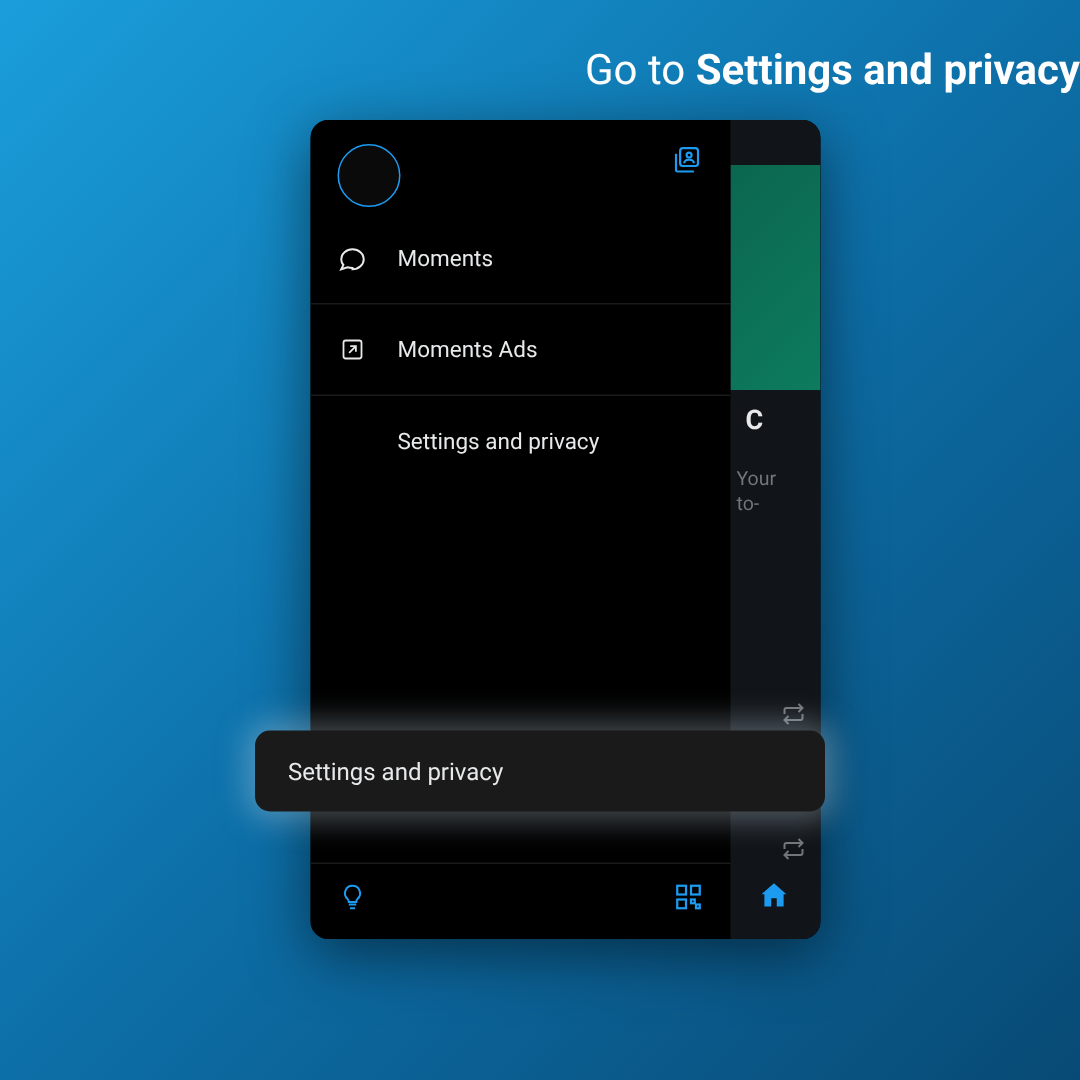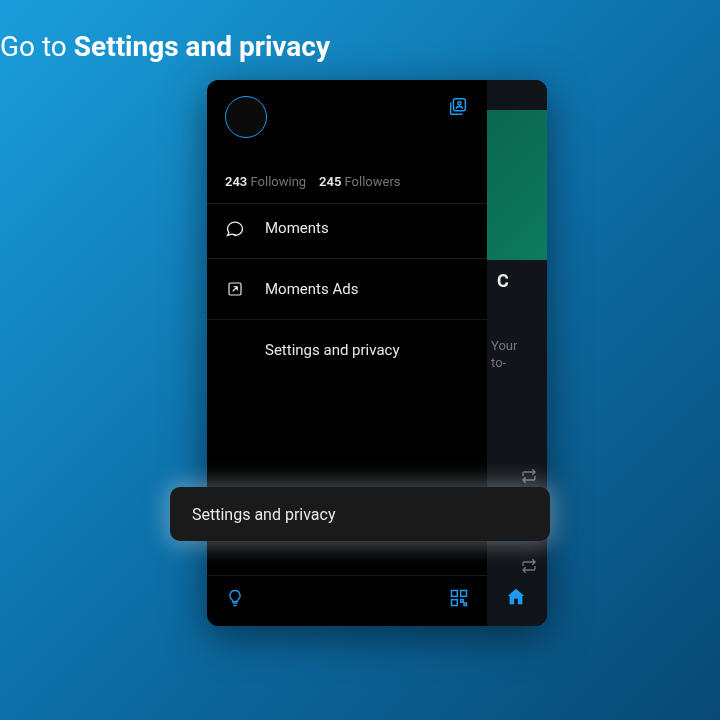--- a/index.html
+++ b/index.html
@@ -5,21 +5,21 @@
   * { box-sizing: border-box; margin: 0; padding: 0; }
   body {
     width: 720px;
     height: 720px;
     background: linear-gradient(135deg, #1a9edb 0%, #0d6fa8 50%, #084a75 100%);
     font-family: -apple-system, BlinkMacSystemFont, "Segoe UI", Roboto, sans-serif;
     overflow: hidden;
     position: relative;
   }
   .headline {
-    text-align: left;
+    text-align: right;
     color: #fff;
     font-size: 28px;
     padding-top: 30px;
     font-weight: 400;
   }
   .headline .bold { font-weight: 700; }
   .phone {
     position: absolute;
     left: 207px;
     top: 80px;
@@ -114,21 +114,20 @@
     font-size: 18px;
     font-weight: 700;
   }
   .peek-text2 {
     position: absolute;
     top: 232px;
     left: 4px;
     color: #71767b;
     font-size: 13px;
     line-height: 1.3;
-    margin-top: 26px;
   }
   .peek-home {
     position: absolute;
     bottom: 14px;
     left: 18px;
     color: #1d9bf0;
   }
   .peek-retweet {
     position: absolute;
     right: 10px;
@@ -166,27 +165,20 @@
       <div class="accounts-icon">
         <svg width="22" height="22" viewBox="0 0 24 24" fill="none" stroke="currentColor" stroke-width="1.6">
           <rect x="7" y="3" width="13" height="13" rx="2"></rect>
           <path d="M4 7v12a1 1 0 0 0 1 1h12"></path>
           <circle cx="13.5" cy="8" r="1.8"></circle>
           <path d="M10 14c0-1.6 1.6-2.6 3.5-2.6s3.5 1 3.5 2.6"></path>
         </svg>
       </div>
     </div>
 
-    <div class="stats">
-      <span class="num">243</span>
-      <span>Following</span>
-      &nbsp;&nbsp;
-      <span class="num">245</span>
-      <span>Followers</span>
-    </div>
 
     <div class="menu">
       <div class="menu-item">
         <span class="icon">
           <svg width="20" height="20" viewBox="0 0 24 24" fill="none" stroke="currentColor" stroke-width="1.6">
               <path d="M12 21c5 0 9-3.6 9-8s-4-8-9-8-9 3.6-9 8c0 1.7.6 3.3 1.7 4.6L3 21l5-1.6c1.2.4 2.6.6 4 .6z"></path>
             </svg>
         </span>
         <span>Moments</span>
       </div>

